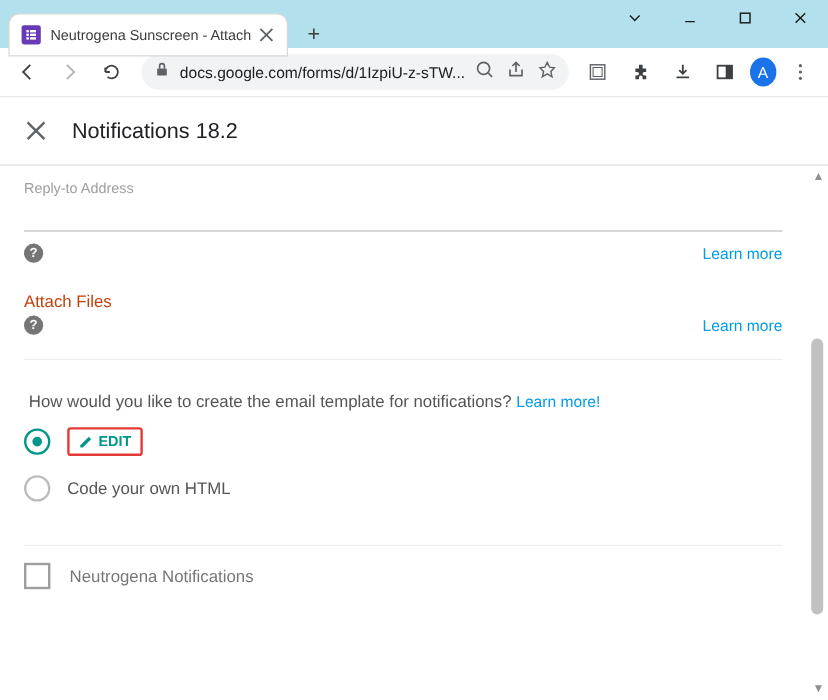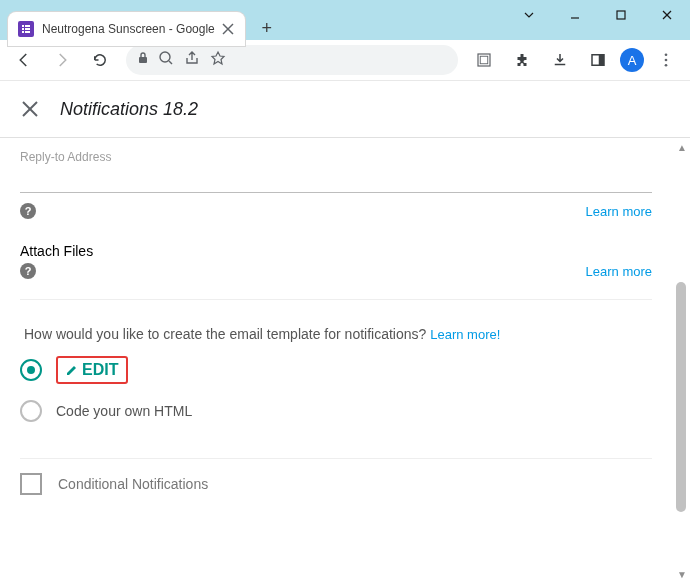--- a/index.html
+++ b/index.html
@@ -17,41 +17,41 @@
 .tb-icon{width:32px;height:32px;display:flex;align-items:center;justify-content:center;color:#5f6368;border-radius:50%;}
 .tb-icon svg{width:18px;height:18px;}
 .tb-icon.disabled{color:#b4b4b4;}
 .urlbar{flex:1;height:30px;background:#f1f3f4;border-radius:15px;display:flex;align-items:center;padding:0 10px;margin:0 4px;gap:8px;color:#5f6368;}
 .urlbar .lock{flex-shrink:0;}
 .url-text{font-size:13px;color:#202124;white-space:nowrap;overflow:hidden;text-overflow:ellipsis;flex:1;}
 .urlbar .right-icons{display:flex;gap:10px;align-items:center;}
 .avatar{width:24px;height:24px;border-radius:50%;background:#1a73e8;color:#fff;font-size:13px;display:flex;align-items:center;justify-content:center;font-weight:500;}
 .app-header{height:56px;display:flex;align-items:center;padding:0 20px;gap:20px;border-bottom:1px solid #e0e0e0;}
 .close-x{width:20px;height:20px;color:#5f6368;cursor:pointer;}
-.app-title{font-size:18px;color:#202124;font-weight:500;font-style:italic;}
+.app-title{font-size:18px;color:#202124;font-weight:500;}
 .content-wrap{position:relative;height:447px;}
 .content{position:absolute;left:0;right:18px;top:0;bottom:0;overflow:hidden;font-size:14px;color:#555;}
 .scrollbar{position:absolute;right:2px;top:4px;bottom:4px;width:14px;}
 .scroll-thumb{position:absolute;top:140px;right:2px;width:10px;height:230px;background:#c1c1c1;border-radius:5px;}
 .scroll-arrow{position:absolute;width:12px;height:12px;left:2px;color:#8f8f8f;font-size:10px;text-align:center;}
 .scroll-arrow.up{top:0;}
 .scroll-arrow.down{bottom:0;}
 .section{padding:12px 20px;}
 .field-label{font-size:12px;color:#9e9e9e;margin-bottom:4px;}
 .field-line{height:24px;border-bottom:1px solid #bdbdbd;}
 .helper-row{display:flex;align-items:center;justify-content:space-between;margin-top:10px;}
 .help-icon{width:16px;height:16px;border-radius:50%;background:#757575;color:#fff;font-size:11px;display:flex;align-items:center;justify-content:center;font-weight:bold;}
 .learn-link{color:#039be5;font-size:13px;cursor:pointer;}
 .divider{height:1px;background:#eeeeee;margin:8px 20px;}
 .question{padding:18px 24px 6px;font-size:14px;color:#555;}
 .radio-row{display:flex;align-items:center;padding:8px 20px;gap:14px;}
 .radio{width:18px;height:18px;border:2px solid #bdbdbd;border-radius:50%;display:flex;align-items:center;justify-content:center;flex-shrink:0;}
 .radio.selected{border-color:#009688;}
 .radio.selected::after{content:"";width:8px;height:8px;background:#009688;border-radius:50%;}
-.edit-btn{border:2px solid #e53935;border-radius:3px;padding:3px 8px;color:#009688;font-size:16px;font-weight:600;display:flex;align-items:center;gap:4px;cursor:pointer;}
+.edit-btn{border:2px solid #e53935;border-radius:3px;padding:3px 8px;color:#009688;font-size:12px;font-weight:600;display:flex;align-items:center;gap:4px;cursor:pointer;}
 .edit-btn svg{width:12px;height:12px;}
 .cond-text{padding:18px 20px 8px;font-size:14px;color:#555;}
 .checkbox-row{display:flex;align-items:center;padding:6px 20px;gap:16px;}
 .checkbox{width:18px;height:18px;border:2px solid #9e9e9e;flex-shrink:0;}
 .gray-text{color:#777;font-size:14px;}
 </style>
 </head>
 <body>
 
 <div class="titlebar">
@@ -59,21 +59,21 @@
     <span class="favicon">
       <svg viewBox="0 0 10 10">
           <rect x="1" y="1" width="2" height="2" fill="#fff"></rect>
           <rect x="4" y="1" width="5" height="2" fill="#fff"></rect>
           <rect x="1" y="4" width="2" height="2" fill="#fff"></rect>
           <rect x="4" y="4" width="5" height="2" fill="#fff"></rect>
           <rect x="1" y="7" width="2" height="2" fill="#fff"></rect>
           <rect x="4" y="7" width="5" height="2" fill="#fff"></rect>
         </svg>
     </span>
-    <span class="tab-title">Neutrogena Sunscreen - Google</span>
+    <span class="tab-title">Neutrogena Sunscreen - Attach</span>
     <span class="tab-close">
       <svg viewBox="0 0 14 14">
           <line x1="2" y1="2" x2="12" y2="12" stroke="currentColor" stroke-width="1.5"></line>
           <line x1="12" y1="2" x2="2" y2="12" stroke="currentColor" stroke-width="1.5"></line>
         </svg>
     </span>
   </div>
   <div class="newtab">+</div>
   <div class="win-controls">
     <div class="win-btn">
@@ -114,20 +114,21 @@
   <div class="tb-icon">
       <svg viewBox="0 0 24 24">
         <path d="M5 12a7 7 0 1 1 2.5 5.4 M5 12 L5 7 M5 12 L10 12" stroke="#3c4043" fill="none" stroke-width="2"></path>
       </svg>
     </div>
   <div class="urlbar">
     <span class="lock"><svg width="14" height="14" viewBox="0 0 14 14">
           <rect x="3" y="6" width="8" height="6" rx="1" fill="#5f6368"></rect>
           <path d="M5 6 V4 a2 2 0 0 1 4 0 V6" stroke="#5f6368" fill="none" stroke-width="1.4"></path>
         </svg></span>
+    <span class="url-text">docs.google.com/forms/d/1IzpiU-z-sTW...</span>
     <span class="right-icons">
       <span><svg width="16" height="16" viewBox="0 0 16 16">
             <circle cx="7" cy="7" r="5" stroke="#5f6368" fill="none" stroke-width="1.4"></circle>
             <line x1="11" y1="11" x2="14" y2="14" stroke="#5f6368" stroke-width="1.4"></line>
           </svg></span>
       <span><svg width="16" height="16" viewBox="0 0 16 16">
             <path d="M3 8 v5 h10 v-5 M8 2 v8 M5 5 l3 -3 l3 3" stroke="#5f6368" fill="none" stroke-width="1.4"></path>
           </svg></span>
       <span><svg width="16" height="16" viewBox="0 0 16 16">
             <path d="M8 2 L10 6 L14 6.5 L11 9.5 L12 14 L8 11.5 L4 14 L5 9.5 L2 6.5 L6 6 Z" stroke="#5f6368" fill="none" stroke-width="1.2"></path>
@@ -182,21 +183,21 @@
     <div class="section">
       <div class="field-label">Reply-to Address</div>
       <div class="field-line"></div>
       <div class="helper-row">
         <span class="help-icon">?</span>
         <span class="learn-link">Learn more</span>
       </div>
     </div>
 
     <div class="section">
-      <div class="field-label" style="font-size:14px;color:#000000;">Attach Files</div>
+      <div class="field-label" style="font-size:14px;color:#c2410c;">Attach Files</div>
       <div class="helper-row" style="margin-top:4px;">
         <span class="help-icon">?</span>
         <span class="learn-link">Learn more</span>
       </div>
     </div>
 
     <div class="divider"></div>
 
     <div class="question">
       <span>How would you like to create the email template for notifications? </span><span class="learn-link">Learn more!</span>
@@ -215,21 +216,21 @@
     <div class="radio-row">
       <span class="radio"></span>
       <span>Code your own HTML</span>
     </div>
 
     <div class="divider" style="margin-top:28px;"></div>
 
 
     <div class="checkbox-row">
       <span class="checkbox"></span>
-      <span class="gray-text">Conditional Notifications</span>
+      <span class="gray-text">Neutrogena Notifications</span>
     </div>
 
   </div>
 
   <div class="scrollbar">
     <div class="scroll-arrow up">▲</div>
     <div class="scroll-thumb"></div>
     <div class="scroll-arrow down">▼</div>
   </div>
 </div>

